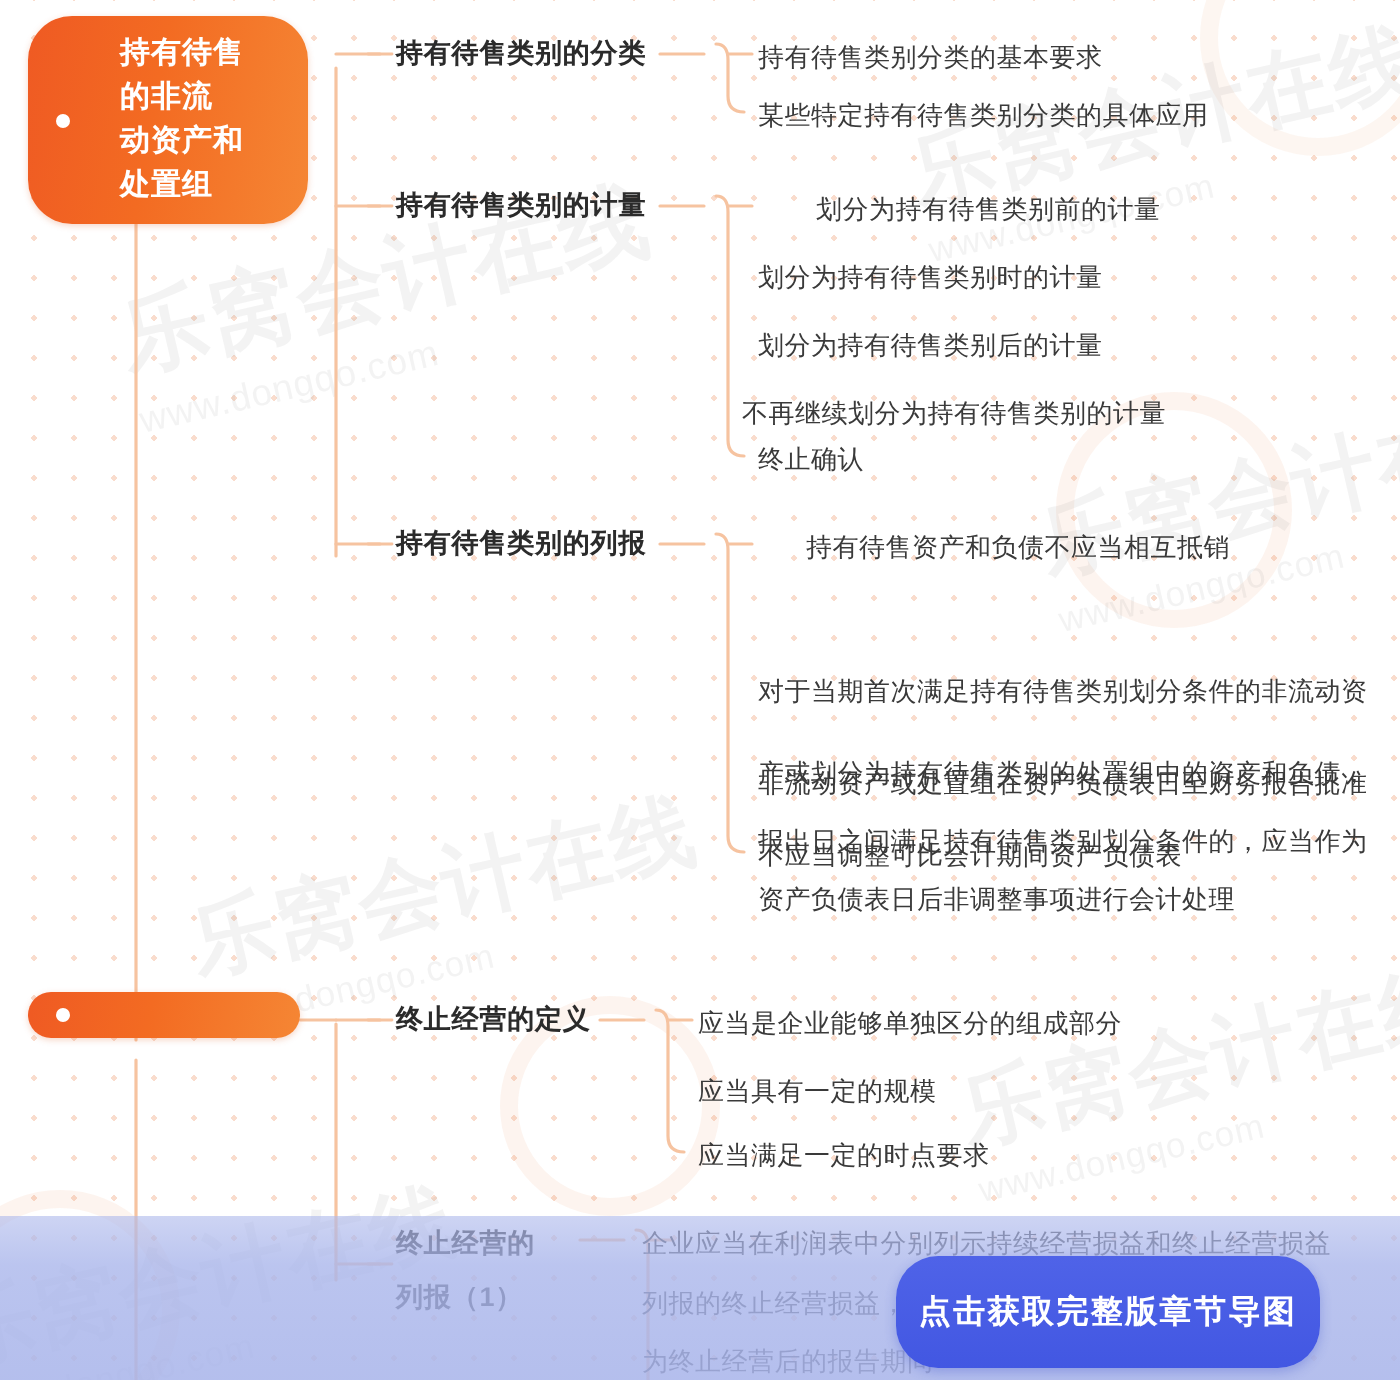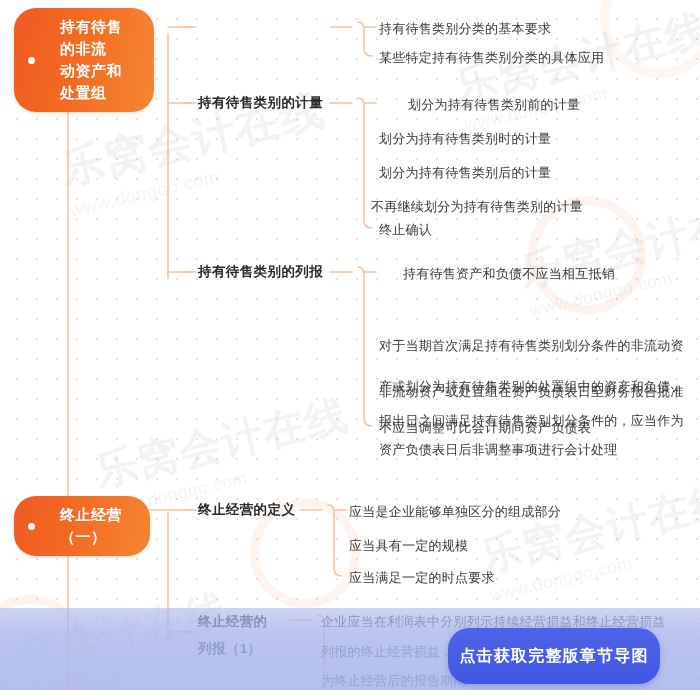--- a/index.html
+++ b/index.html
@@ -223,20 +223,21 @@
       <path d="M 324 620 L 336 620"></path>
     </g>
   </svg>
 
   <div class="root-node" style="left:14px; top:8px; width:140px;">
     <span class="root-bullet"></span>
     <span class="root-label">持有待售的非流
 动资产和处置组</span>
   </div>
 
+  <div class="branch-label" style="left:198px; top:15px;">持有待售类别的分类</div>
 
   <div class="branch-label" style="left:198px; top:91px;">持有待售类别的计量</div>
 
   <div class="branch-label" style="left:198px; top:260px;">持有待售类别的列报</div>
 
   <div class="leaf" style="left:379px; top:16px;">持有待售类别分类的基本要求</div>
   <div class="leaf" style="left:379px; top:45px;">某些特定持有待售类别分类的具体应用</div>
 
   <div class="leaf" style="left:368px; top:92px;margin-left:40px;">划分为持有待售类别前的计量</div>
   <div class="leaf" style="left:379px; top:126px;">划分为持有待售类别时的计量</div>
@@ -247,21 +248,20 @@
   <div class="leaf" style="left:379px; top:261px;margin-left:24px;">持有待售资产和负债不应当相互抵销</div>
   <div class="leaf" style="left:379px; top:297px; line-height:41px;margin-top:28px;">对于当期首次满足持有待售类别划分条件的非流动资
 产或划分为持有待售类别的处置组中的资产和负债，
 不应当调整可比会计期间资产负债表</div>
   <div class="leaf" style="left:379px; top:377px; line-height:29px;">非流动资产或处置组在资产负债表日至财务报告批准
 报出日之间满足持有待售类别划分条件的，应当作为
 资产负债表日后非调整事项进行会计处理</div>
 
   <div class="root-node" style="left:14px; top:496px; width:136px;">
     <span class="root-bullet"></span>
-    <span class="root-label">终止经营（一）</span>
   </div>
 
   <div class="branch-label" style="left:198px; top:498px;">终止经营的定义</div>
 
   <div class="branch-label" style="left:198px; top:608px; line-height:27px;">终止经营的
 列报（1）</div>
 
   <div class="leaf" style="left:349px; top:499px;">应当是企业能够单独区分的组成部分</div>
   <div class="leaf" style="left:349px; top:533px;">应当具有一定的规模</div>
   <div class="leaf" style="left:349px; top:565px;">应当满足一定的时点要求</div>

